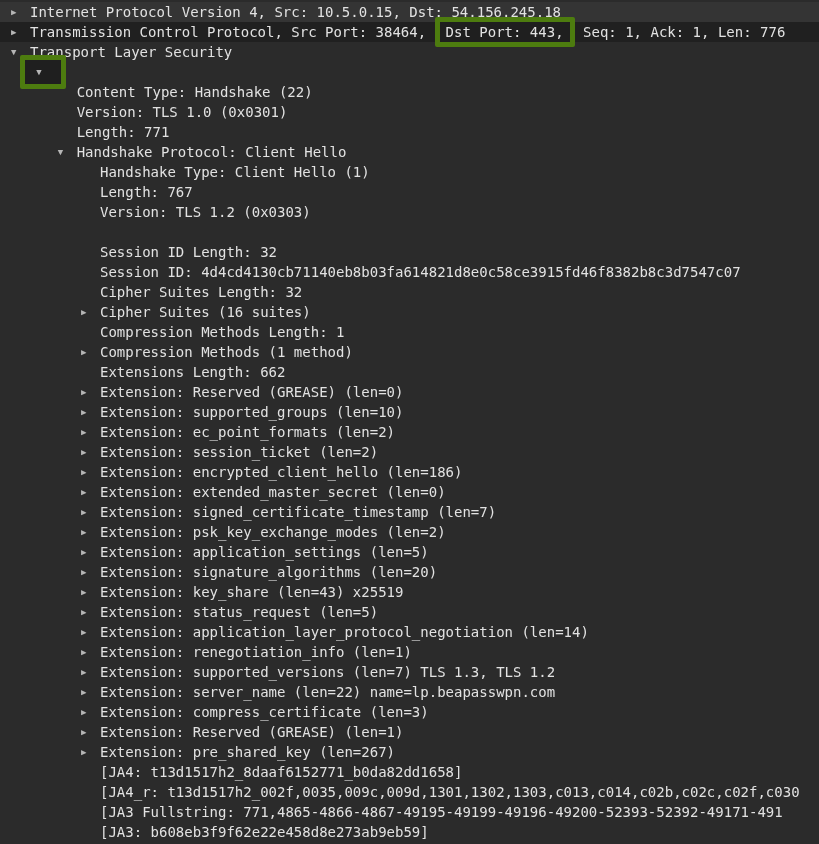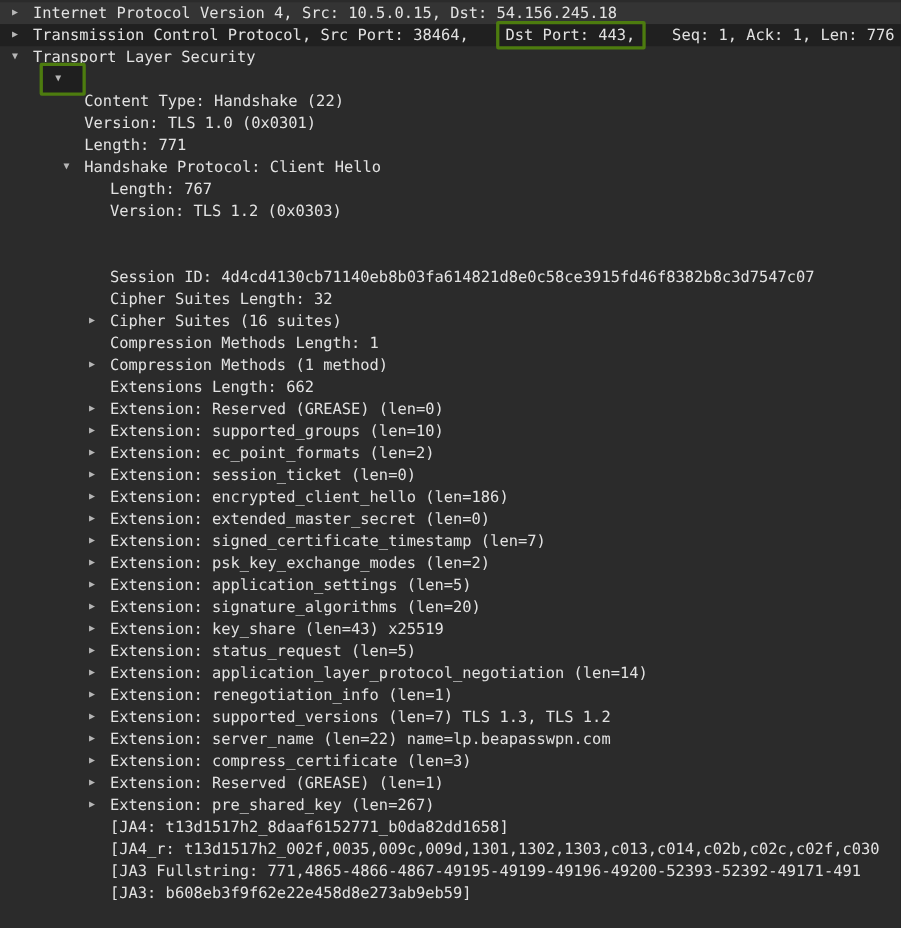--- a/index.html
+++ b/index.html
@@ -28,56 +28,57 @@
     flex:none;width:20px;height:20px;
     display:flex;align-items:center;justify-content:flex-start;
     padding-left:1px;box-sizing:border-box;
     color:#b6b6b6;font-size:9px;
     cursor:default;
   }
   .txt{white-space:pre;}
   .hl-box{
     display:inline-flex;
     align-items:center;
-    border:3px solid #4d7c0f;
+    border:5px solid #4d7c0f;
     border-radius:2px;
     background:#1f1f1f;
     padding:2px 6px;
-    margin:-6px 16px;
+    margin:-6px 0;
     position:relative;
     z-index:3;
     white-space:pre;
   }
 </style>
 </head>
 <body>
 
 <div class="pane" id="pane">
     <div class="row bg-light"><span class="spacer" style="width: 10px;"></span><span class="arrowcell">▶</span><span class="txt">Internet Protocol Version 4, Src: 10.5.0.15, Dst: 54.156.245.18</span></div>
     <div class="row bg-dark"><span class="spacer" style="width: 10px;"></span><span class="arrowcell">▶</span><span class="txt"><span>Transmission Control Protocol, Src Port: 38464, </span><span class="hl-box">Dst Port: 443,</span><span> Seq: 1, Ack: 1, Len: 776</span></span></div>
     <div class="row"><span class="spacer" style="width: 10px;"></span><span class="arrowcell">▼</span><span class="txt">Transport Layer Security</span></div>
     <div class="row"><span class="spacer" style="width: 20.33px;"></span><span class="hl-box" style="padding-left: 10px;"><span class="arrowcell">▼</span></span></div>
     <div class="row"><span class="spacer" style="width: 56.66px;"></span><span class="arrowcell"></span><span class="txt">Content Type: Handshake (22)</span></div>
     <div class="row"><span class="spacer" style="width: 56.66px;"></span><span class="arrowcell"></span><span class="txt">Version: TLS 1.0 (0x0301)</span></div>
     <div class="row"><span class="spacer" style="width: 56.66px;"></span><span class="arrowcell"></span><span class="txt">Length: 771</span></div>
     <div class="row"><span class="spacer" style="width: 56.66px;"></span><span class="arrowcell">▼</span><span class="txt">Handshake Protocol: Client Hello</span></div>
+    <div class="row"><span class="spacer" style="width: 79.99px;"></span><span class="arrowcell"></span><span class="txt">Handshake Type: Client Hello (1)</span></div>
     <div class="row"><span class="spacer" style="width: 79.99px;"></span><span class="arrowcell"></span><span class="txt">Length: 767</span></div>
     <div class="row"><span class="spacer" style="width: 79.99px;"></span><span class="arrowcell"></span><span class="txt">Version: TLS 1.2 (0x0303)</span></div>
     <div class="row"><span class="spacer" style="width: 79.99px;"></span><span class="arrowcell"></span></div>
-    <div class="row"><span class="spacer" style="width: 79.99px;"></span><span class="arrowcell"></span></div>
+    <div class="row"><span class="spacer" style="width: 79.99px;"></span><span class="arrowcell"></span><span class="txt">Session ID Length: 32</span></div>
     <div class="row"><span class="spacer" style="width: 79.99px;"></span><span class="arrowcell"></span><span class="txt">Session ID: 4d4cd4130cb71140eb8b03fa614821d8e0c58ce3915fd46f8382b8c3d7547c07</span></div>
     <div class="row"><span class="spacer" style="width: 79.99px;"></span><span class="arrowcell"></span><span class="txt">Cipher Suites Length: 32</span></div>
     <div class="row"><span class="spacer" style="width: 79.99px;"></span><span class="arrowcell">▶</span><span class="txt">Cipher Suites (16 suites)</span></div>
     <div class="row"><span class="spacer" style="width: 79.99px;"></span><span class="arrowcell"></span><span class="txt">Compression Methods Length: 1</span></div>
     <div class="row"><span class="spacer" style="width: 79.99px;"></span><span class="arrowcell">▶</span><span class="txt">Compression Methods (1 method)</span></div>
     <div class="row"><span class="spacer" style="width: 79.99px;"></span><span class="arrowcell"></span><span class="txt">Extensions Length: 662</span></div>
     <div class="row"><span class="spacer" style="width: 79.99px;"></span><span class="arrowcell">▶</span><span class="txt">Extension: Reserved (GREASE) (len=0)</span></div>
     <div class="row"><span class="spacer" style="width: 79.99px;"></span><span class="arrowcell">▶</span><span class="txt">Extension: supported_groups (len=10)</span></div>
     <div class="row"><span class="spacer" style="width: 79.99px;"></span><span class="arrowcell">▶</span><span class="txt">Extension: ec_point_formats (len=2)</span></div>
-    <div class="row"><span class="spacer" style="width: 79.99px;"></span><span class="arrowcell">▶</span><span class="txt">Extension: session_ticket (len=0)</span></div>
+    <div class="row"><span class="spacer" style="width: 79.99px;"></span><span class="arrowcell">▶</span><span class="txt">Extension: session_ticket (len=2)</span></div>
     <div class="row"><span class="spacer" style="width: 79.99px;"></span><span class="arrowcell">▶</span><span class="txt">Extension: encrypted_client_hello (len=186)</span></div>
     <div class="row"><span class="spacer" style="width: 79.99px;"></span><span class="arrowcell">▶</span><span class="txt">Extension: extended_master_secret (len=0)</span></div>
     <div class="row"><span class="spacer" style="width: 79.99px;"></span><span class="arrowcell">▶</span><span class="txt">Extension: signed_certificate_timestamp (len=7)</span></div>
     <div class="row"><span class="spacer" style="width: 79.99px;"></span><span class="arrowcell">▶</span><span class="txt">Extension: psk_key_exchange_modes (len=2)</span></div>
     <div class="row"><span class="spacer" style="width: 79.99px;"></span><span class="arrowcell">▶</span><span class="txt">Extension: application_settings (len=5)</span></div>
     <div class="row"><span class="spacer" style="width: 79.99px;"></span><span class="arrowcell">▶</span><span class="txt">Extension: signature_algorithms (len=20)</span></div>
     <div class="row"><span class="spacer" style="width: 79.99px;"></span><span class="arrowcell">▶</span><span class="txt">Extension: key_share (len=43) x25519</span></div>
     <div class="row"><span class="spacer" style="width: 79.99px;"></span><span class="arrowcell">▶</span><span class="txt">Extension: status_request (len=5)</span></div>
     <div class="row"><span class="spacer" style="width: 79.99px;"></span><span class="arrowcell">▶</span><span class="txt">Extension: application_layer_protocol_negotiation (len=14)</span></div>
     <div class="row"><span class="spacer" style="width: 79.99px;"></span><span class="arrowcell">▶</span><span class="txt">Extension: renegotiation_info (len=1)</span></div>

